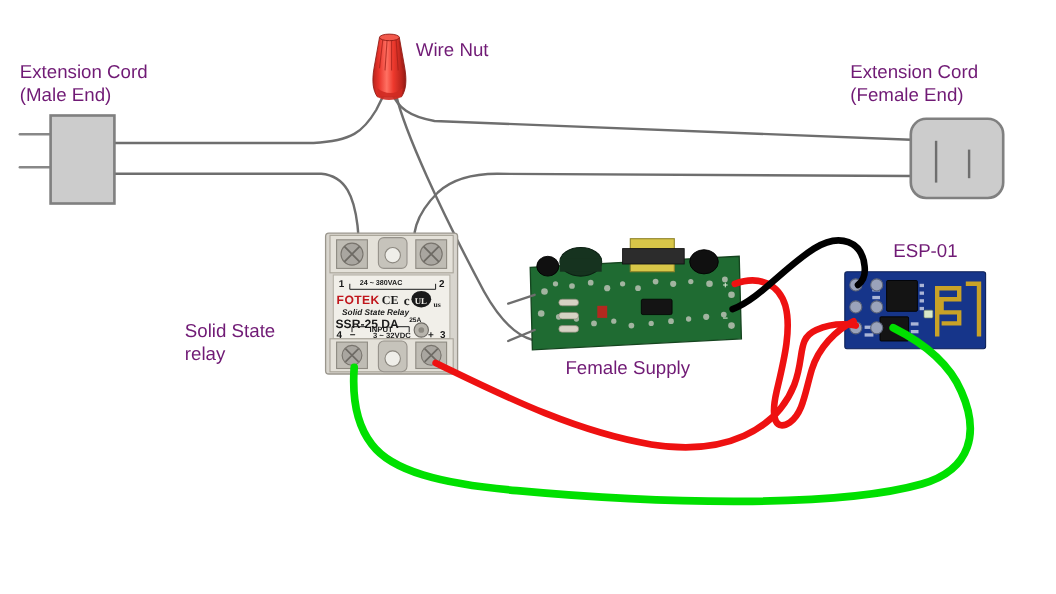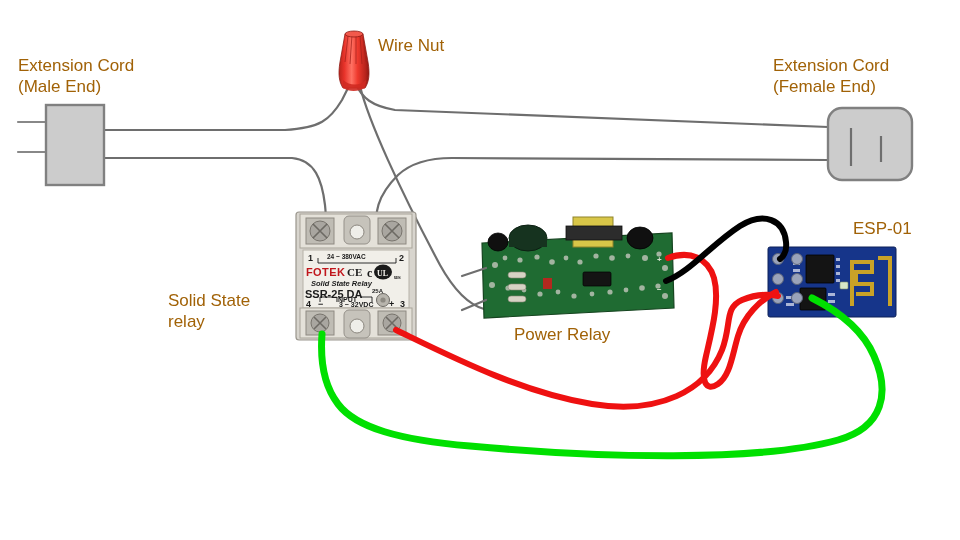--- a/index.html
+++ b/index.html
@@ -23,31 +23,31 @@
   svg.layer {
     position: absolute;
     left: 0; top: 0;
     width: 960px;
     height: 540px;
   }
   .label {
     position: absolute;
     font-family: "Liberation Sans", sans-serif;
     font-size: 17px;
-    color: #a16207;
+    color: #701a75;
     line-height: 21px;
     white-space: pre;
     user-select: none;
   }
   .lbl-male     { left: 18px;  top: 55px; }
   .lbl-female   { left: 773px; top: 55px; }
   .lbl-wirenut  { left: 378px; top: 35px; }
   .lbl-ssr      { left: 168px; top: 260px; margin-top: 30px; }
   .lbl-psu      { left: 514px; top: 324px; }
-  .lbl-esp      { left: 853px; top: 218px; }
+  .lbl-esp      { left: 812px; top: 218px; }
 </style>
 </head>
 <body>
 
 <div id="diagram-root">
 
   <svg class="layer" viewBox="0 0 960 540">
     <g fill="none" stroke="#6e6e6e" stroke-width="2.2" stroke-linecap="round">
 
       <path d="M 104 130 L 285 130 C 320 128 330 120 342 100 L 350 84"></path>
@@ -287,16 +287,16 @@
              C 787 251 784 256 780 259" fill="none" stroke="#000000" stroke-width="6" stroke-linecap="round"></path>
   </svg>
 
   <div class="label lbl-male">Extension Cord
 (Male End)</div>
   <div class="label lbl-female">Extension Cord
 (Female End)</div>
   <div class="label lbl-wirenut">Wire Nut</div>
   <div class="label lbl-ssr">Solid State
 relay</div>
-  <div class="label lbl-psu">Power Relay</div>
+  <div class="label lbl-psu">Female Supply</div>
   <div class="label lbl-esp">ESP-01</div>
 
 </div>
 
 </body></html>

